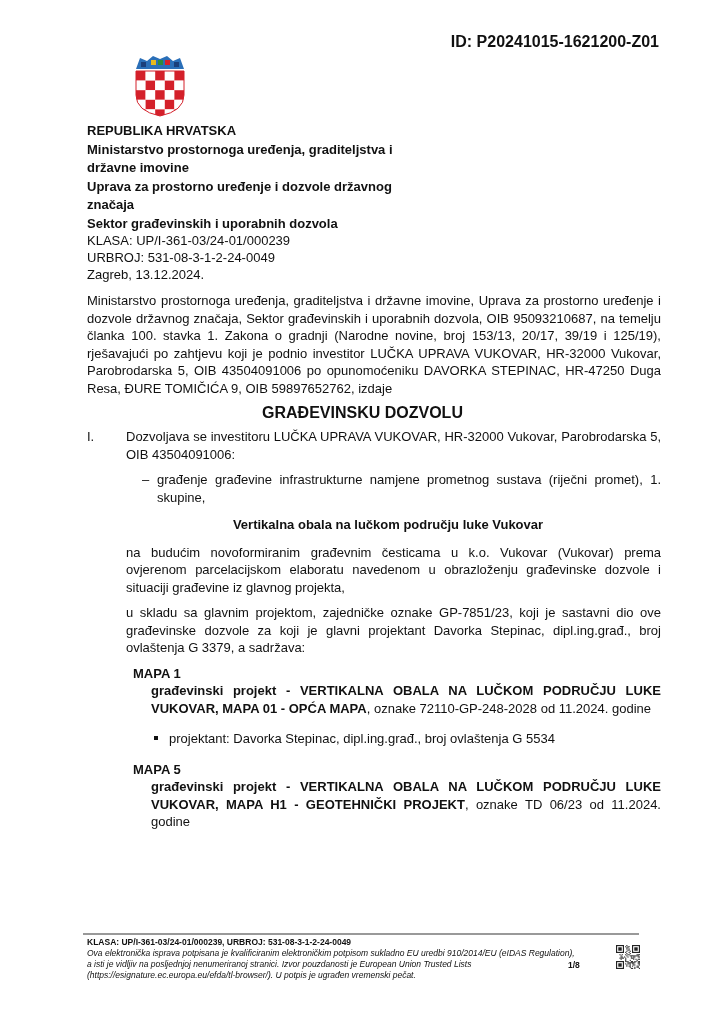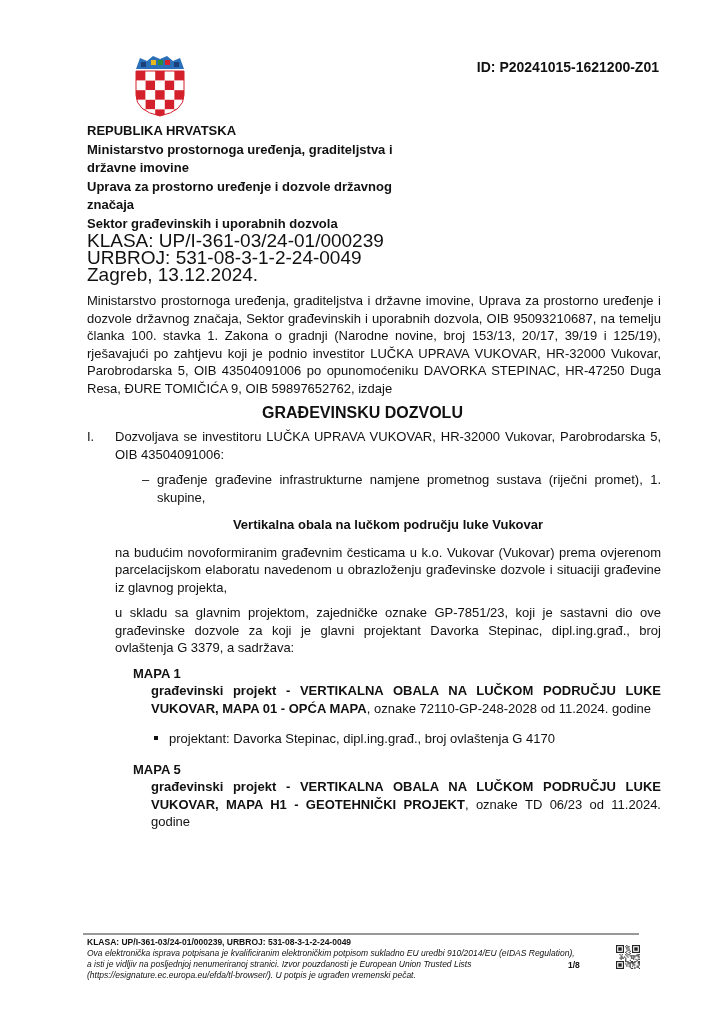--- a/index.html
+++ b/index.html
@@ -1,30 +1,30 @@
 <!DOCTYPE html>
 <html><head>
 <meta charset="utf-8">
 <style>
   html, body { margin: 0; padding: 0; background: #ffffff; }
   body { width: 725px; height: 1024px; position: relative; overflow: hidden;
          font-family: "Liberation Sans", sans-serif; color: #111; }
-  .doc-id { position: absolute; top: 33px; right: 66px; font-size: 14px; font-weight: bold; margin-top: 26px; }
+  .doc-id { position: absolute; top: 33px; right: 66px; font-size: 16px; font-weight: bold; }
   .coat { position: absolute; left: 132px; top: 55px; width: 56px; height: 62px; }
   .header { position: absolute; left: 87px; top: 122px; width: 320px; font-size: 13px; line-height: 18.5px; font-weight: bold; }
-  .meta { position: absolute; left: 87px; top: 232px; font-size: 19px; line-height: 17px; }
+  .meta { position: absolute; left: 87px; top: 232px; font-size: 13px; line-height: 17px; }
   .intro { position: absolute; left: 87px; top: 292px; width: 574px; font-size: 13px; line-height: 17.5px; text-align: justify; }
   .title { position: absolute; left: 0; width: 725px; top: 404px; text-align: center; font-size: 16px; font-weight: bold; }
   .sec { position: absolute; left: 87px; top: 428px; width: 574px; font-size: 13px; line-height: 17.5px; }
   .sec-num { position: absolute; left: 0; top: 0; }
   .sec-body { margin-left: 28px; text-align: justify; }
   .dash-item { margin-left: 27px; padding-left: 15px; position: relative; margin-top: 7px; }
   .dash-item .dash { position: absolute; left: 0; top: 0; }
   .bold-center { text-align: center; font-weight: bold; margin: 10px 0 10px 0; }
-  .p { margin: 0 0 8px 0; text-align: justify; }
+  .p { margin: 0 0 8px 11px; text-align: justify; }
   .mapa { margin-left: 18px; }
   .mapa-title { font-weight: bold; margin-top: 2px; }
   .mapa-desc { margin-left: 18px; text-align: justify; }
   .bullets { margin-left: 18px; padding: 0; list-style: none; }
   .bullets li { position: relative; padding-left: 18px; text-align: justify; }
   .bullets li .sq { position: absolute; left: 3px; top: 6px; width: 4px; height: 4px; background: #111; }
   .footer-line { position: absolute; left: 83px; top: 933px; width: 556px; height: 2px; background: #999; }
   .footer-ref { position: absolute; left: 87px; top: 937px; font-size: 8.5px; font-weight: bold; }
   .footer-page { position: absolute; left: 568px; top: 960px; font-size: 8.5px; font-weight: bold; }
   .footer-note { position: absolute; left: 87px; top: 948px; width: 490px; font-size: 8.5px; font-style: italic; line-height: 11px; }
@@ -103,21 +103,21 @@
       <span>građenje građevine infrastrukturne namjene prometnog sustava (riječni promet), 1. skupine,</span>
     </div>
     <div class="bold-center">Vertikalna obala na lučkom području luke Vukovar</div>
     <div class="p">na budućim novoformiranim građevnim česticama u k.o. Vukovar (Vukovar) prema ovjerenom parcelacijskom elaboratu navedenom u obrazloženju građevinske dozvole i situaciji građevine iz glavnog projekta,</div>
     <div class="p">u skladu sa glavnim projektom, zajedničke oznake GP-7851/23, koji je sastavni dio ove građevinske dozvole za koji je glavni projektant Davorka Stepinac, dipl.ing.građ., broj ovlaštenja G 3379, a sadržava:</div>
 
     <div class="mapa">
       <div class="mapa-title">MAPA 1</div>
       <div class="mapa-desc"><b>građevinski projekt - </b><b>VERTIKALNA OBALA NA LUČKOM PODRUČJU LUKE VUKOVAR, MAPA 01 - OPĆA MAPA</b><span>, oznake 72110-GP-248-2028 od 11.2024. godine</span></div>
       <ul class="bullets">
-        <li><span class="sq"></span><span>projektant: Davorka Stepinac, dipl.ing.građ., broj ovlaštenja G 4170</span></li>
+        <li><span class="sq"></span><span>projektant: Davorka Stepinac, dipl.ing.građ., broj ovlaštenja G 5534</span></li>
       </ul>
     </div>
 
     <div class="mapa" style="margin-top:6px;">
       <div class="mapa-title">MAPA 5</div>
       <div class="mapa-desc"><b>građevinski projekt - </b><b>VERTIKALNA OBALA NA LUČKOM PODRUČJU LUKE VUKOVAR, MAPA H1 - GEOTEHNIČKI PROJEKT</b><span>, oznake TD 06/23 od 11.2024. godine</span></div>
     </div>
   </div>
 </div>
 

